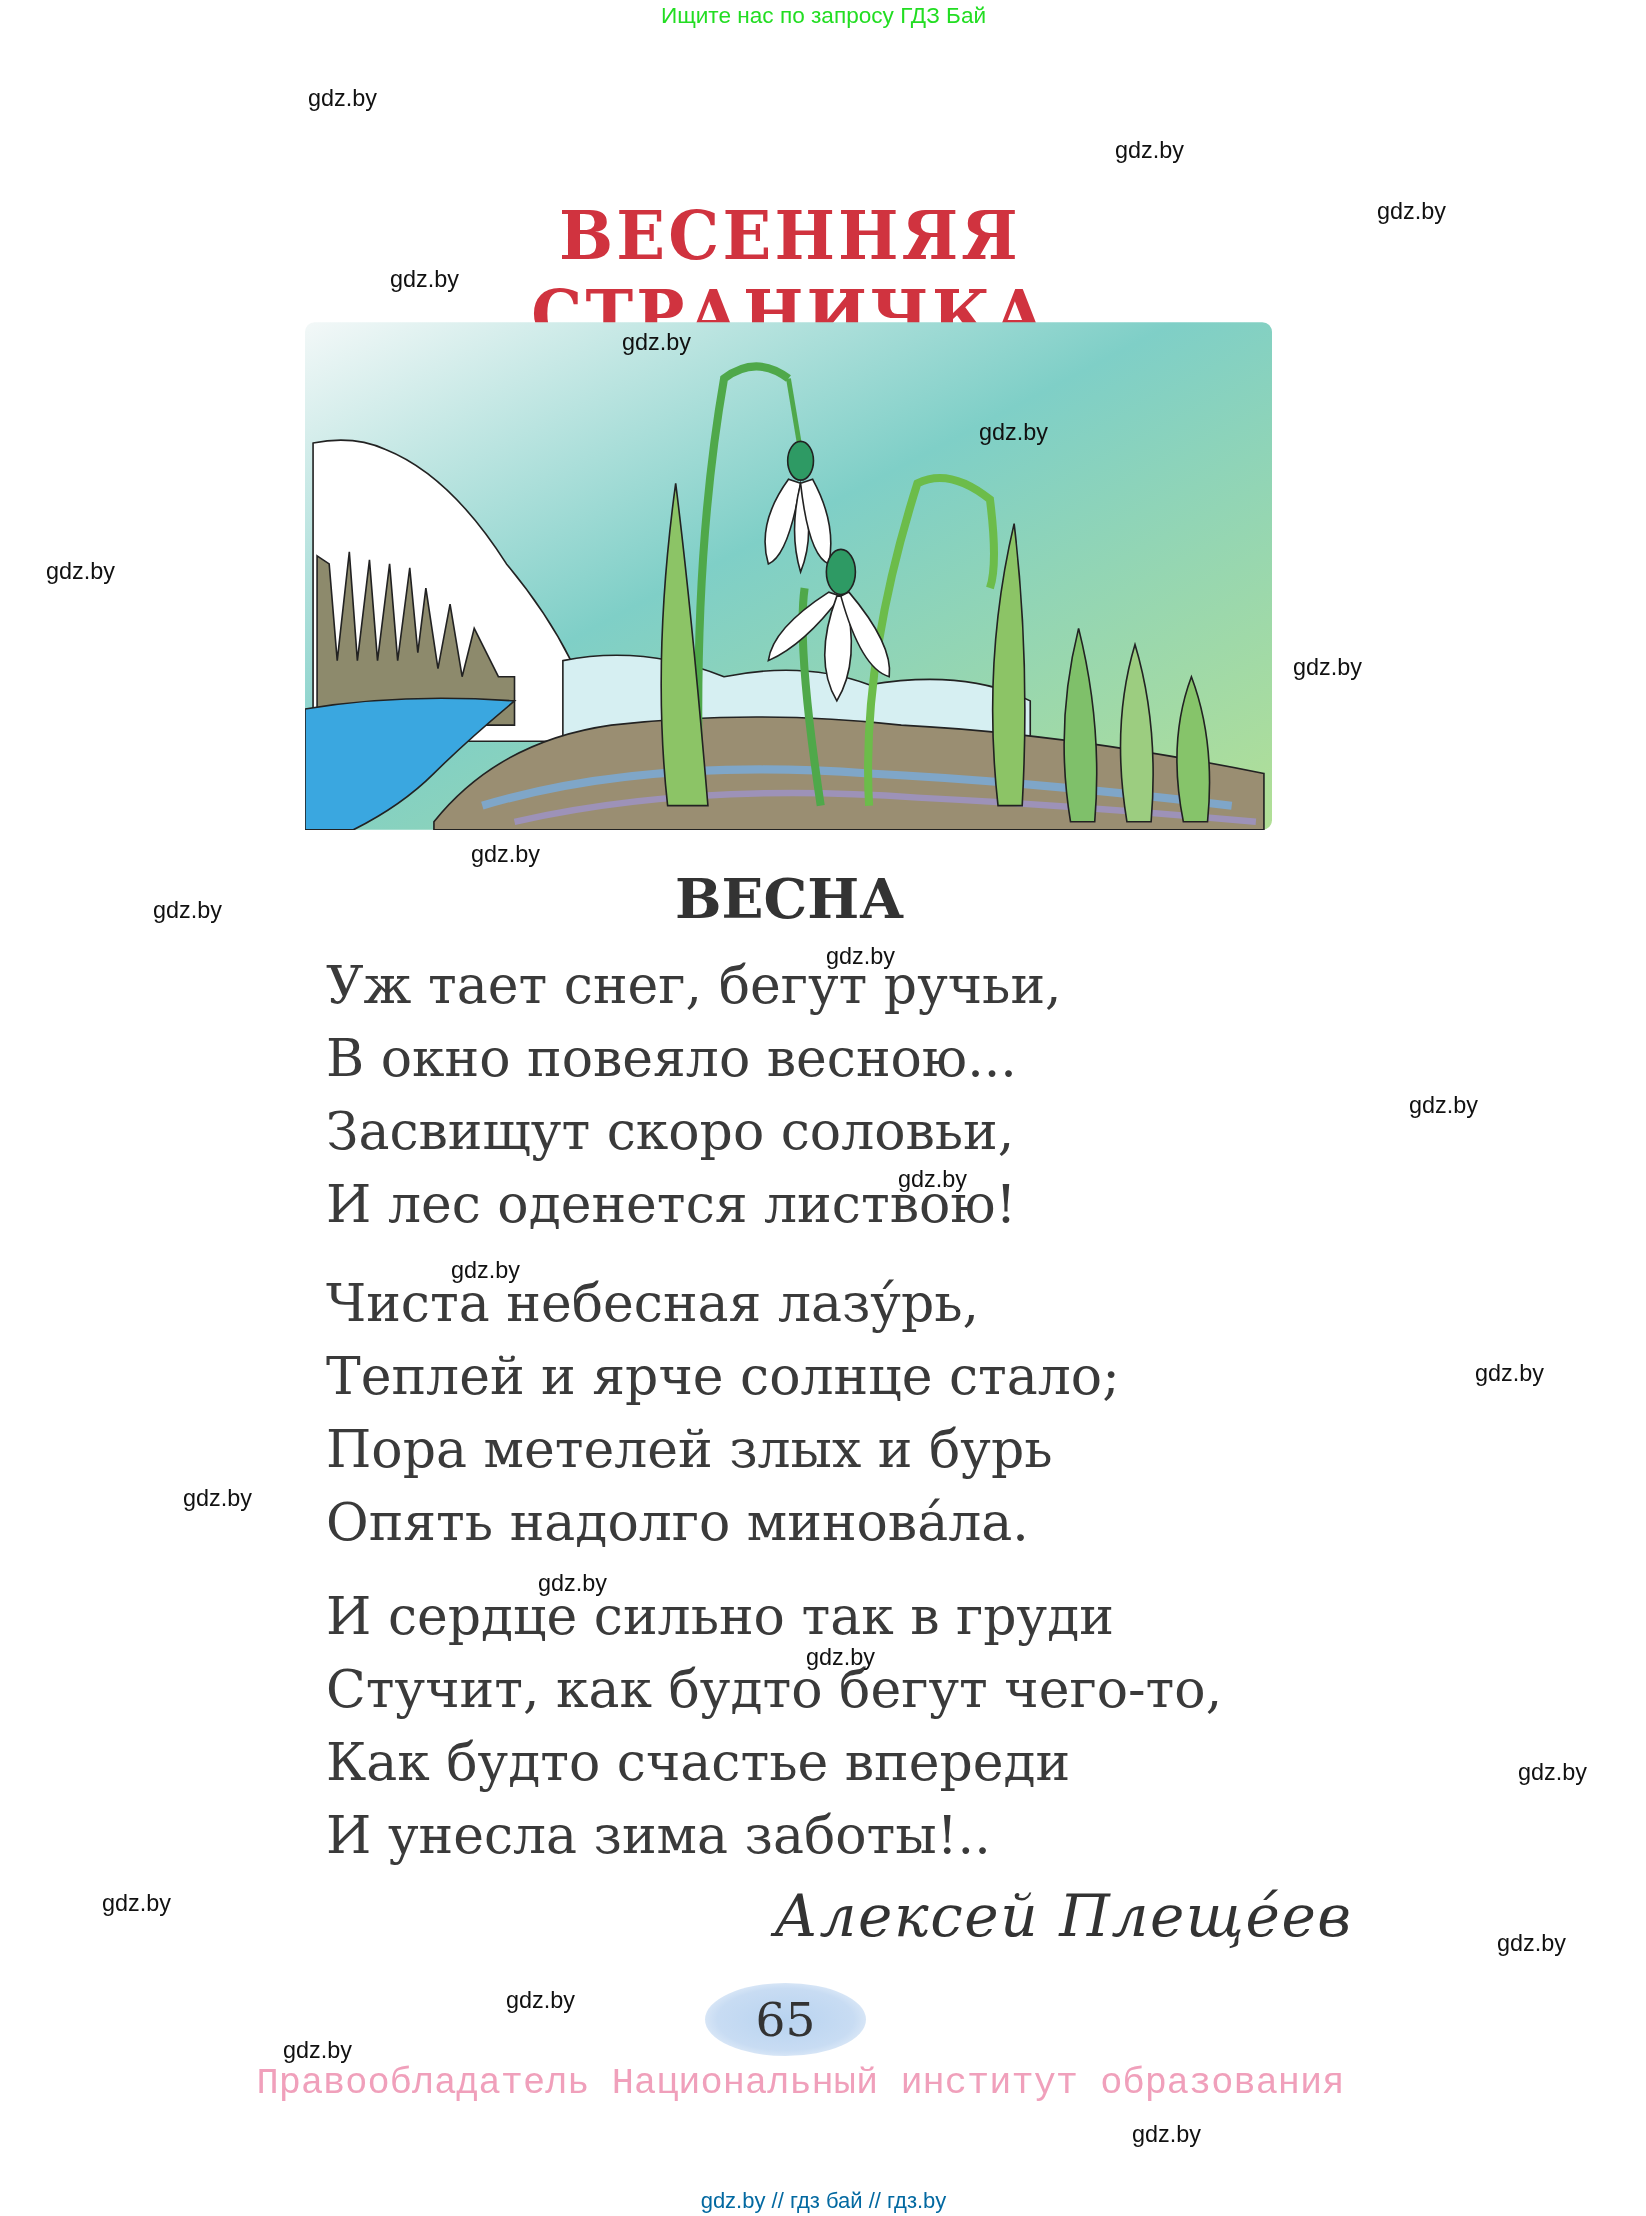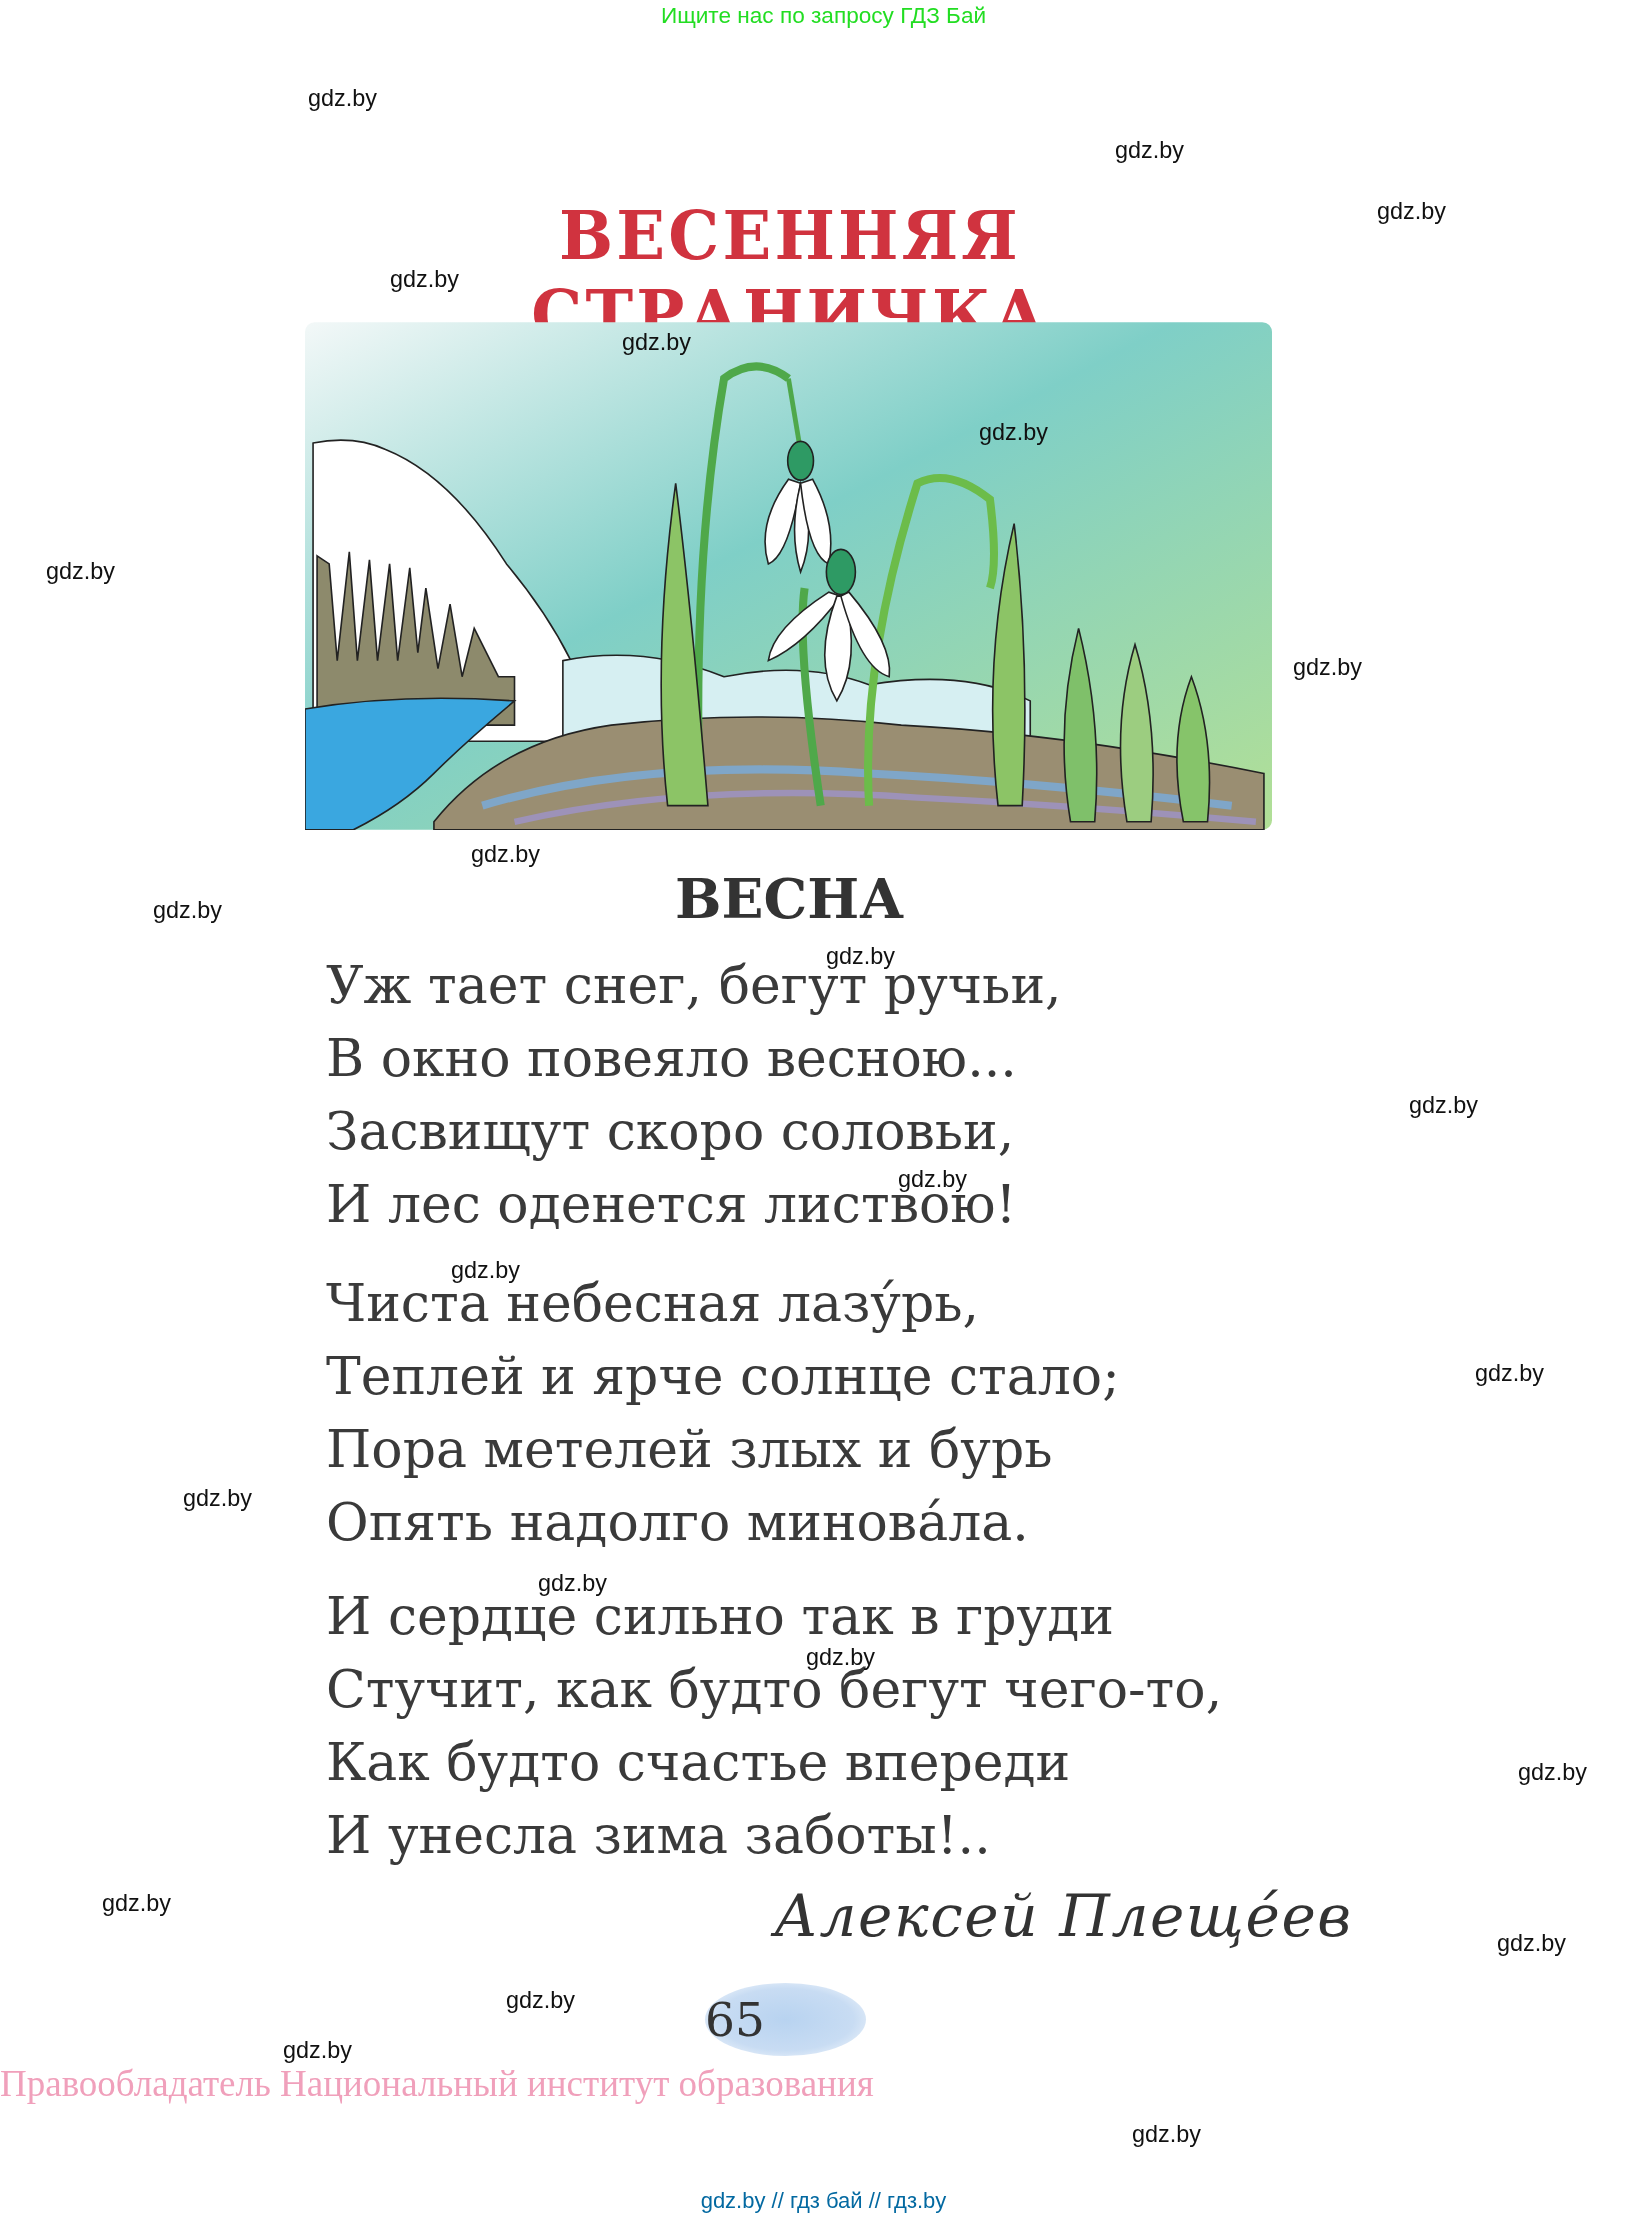--- a/index.html
+++ b/index.html
@@ -7,22 +7,22 @@
   .abs { position:absolute; }
   .top-banner { left:0; width:1647px; top:3.2px; text-align:center; color:#22dd22; font-family:"Liberation Sans", sans-serif; font-size:22.6px; }
   .wm { font-family:"Liberation Sans", sans-serif; font-size:23.4px; color:#111; white-space:nowrap; }
   .section-title { left:355px; top:200px; width:870px; text-align:center; color:#d0333f; font-family:"DejaVu Serif", serif; font-weight:bold; font-size:64px; letter-spacing:3.2px; transform:scaleY(1.05); }
   .illustration { left:305px; top:322px; width:967px; height:508px; }
   .poem-title { left:306px; top:866px; width:967px; text-align:center; font-family:"DejaVu Serif", serif; font-weight:bold; font-size:55px; color:#333; }
   .stanza { left:326px; font-family:"DejaVu Serif", serif; font-size:52px; color:#3a3a3a; line-height:73px; }
   .stanza div { white-space:nowrap; }
   .author { left:774px; top:1882px; font-family:"DejaVu Serif", serif; font-style:italic; font-size:58px; color:#333; white-space:nowrap; letter-spacing:1.6px; }
   .page-badge { left:705px; top:1983px; width:161px; height:73px; border-radius:50%; background:radial-gradient(ellipse at center, #b8d3f0 0%, #c8dcf3 60%, rgba(210,228,248,0) 100%); }
-  .page-num { left:705px; top:1983px; width:161px; height:73px; line-height:73px; font-family:"DejaVu Serif", serif; font-size:47px; color:#333; }
-  .copyright { left:0; width:1601px; top:2062px; color:#f0a0bb; font-family:Liberation Serif, serif; font-size:37px; }
+  .page-num { left:705px; top:1983px; width:161px; height:73px; text-align:center; line-height:73px; font-family:"DejaVu Serif", serif; font-size:47px; color:#333; }
+  .copyright { left:0; width:1601px; top:2062px; text-align:center; color:#f0a0bb; font-family:Liberation Mono, monospace; font-size:37px; }
   .footer-links { left:0; width:1647px; top:2188px; text-align:center; color:#0369a1; font-family:"Liberation Sans", sans-serif; font-size:22px; }
 </style>
 </head>
 <body>
 
 <div class="abs top-banner">Ищите нас по запросу ГДЗ Бай</div>
 
 <div class="abs section-title">ВЕСЕННЯЯ СТРАНИЧКА</div>
 
 <div class="abs illustration">

